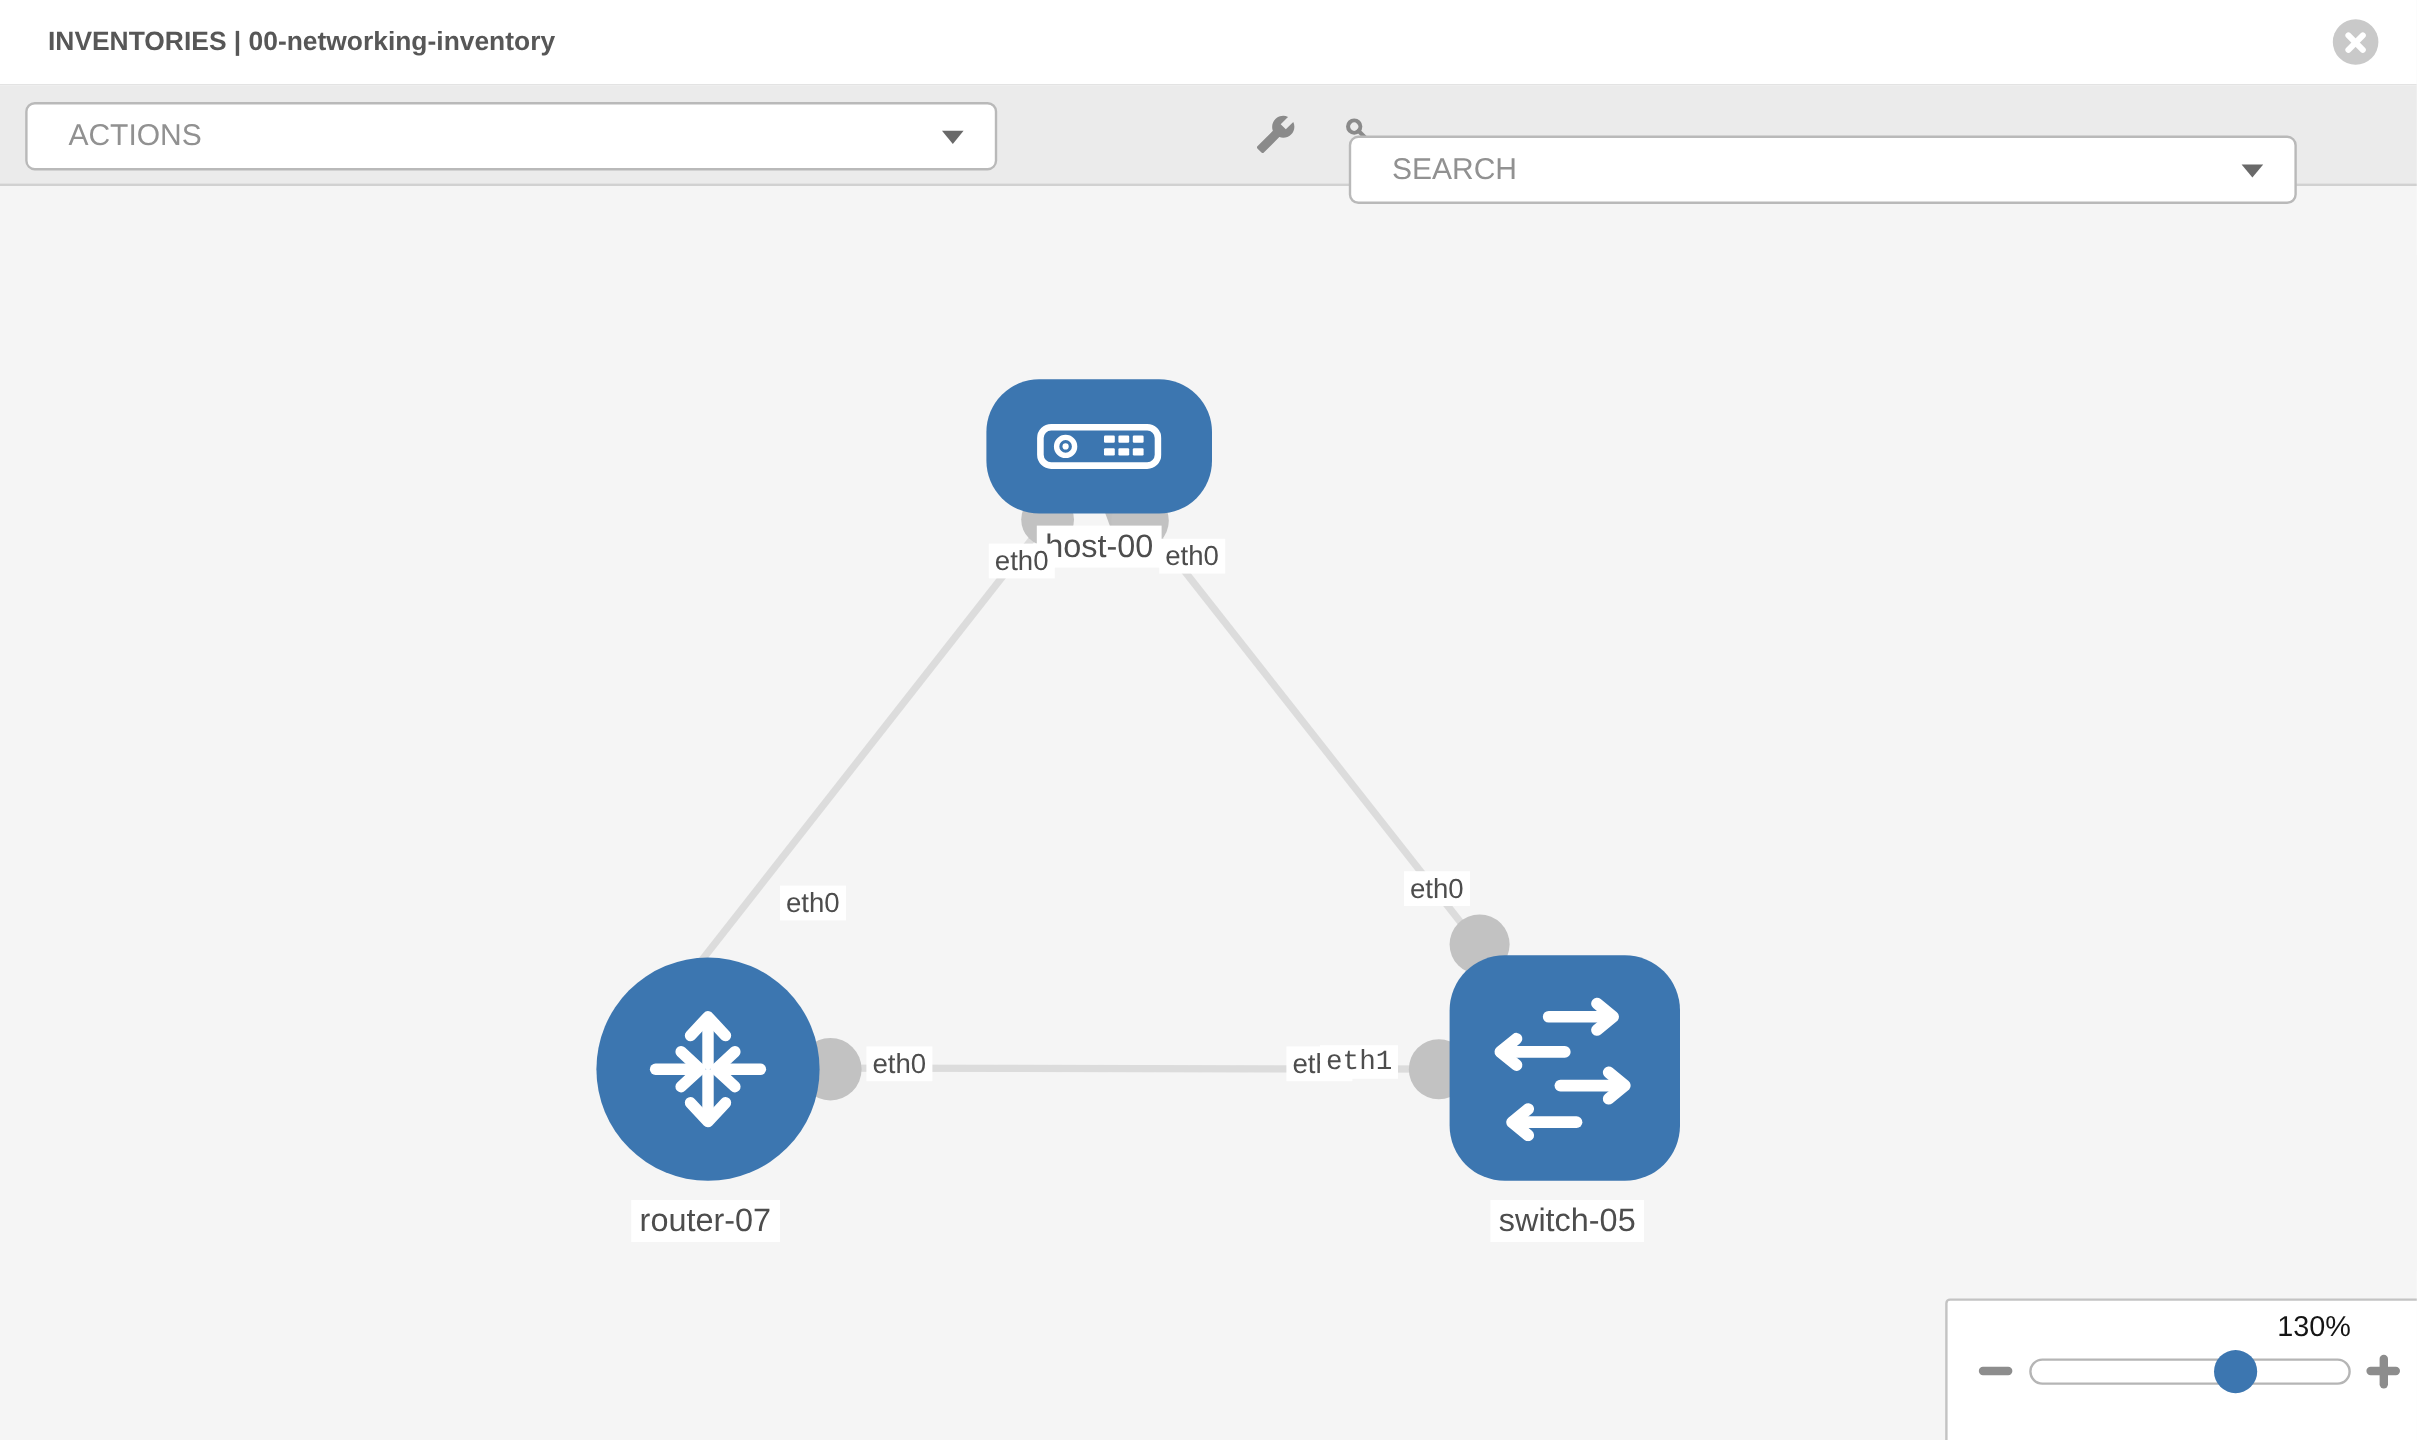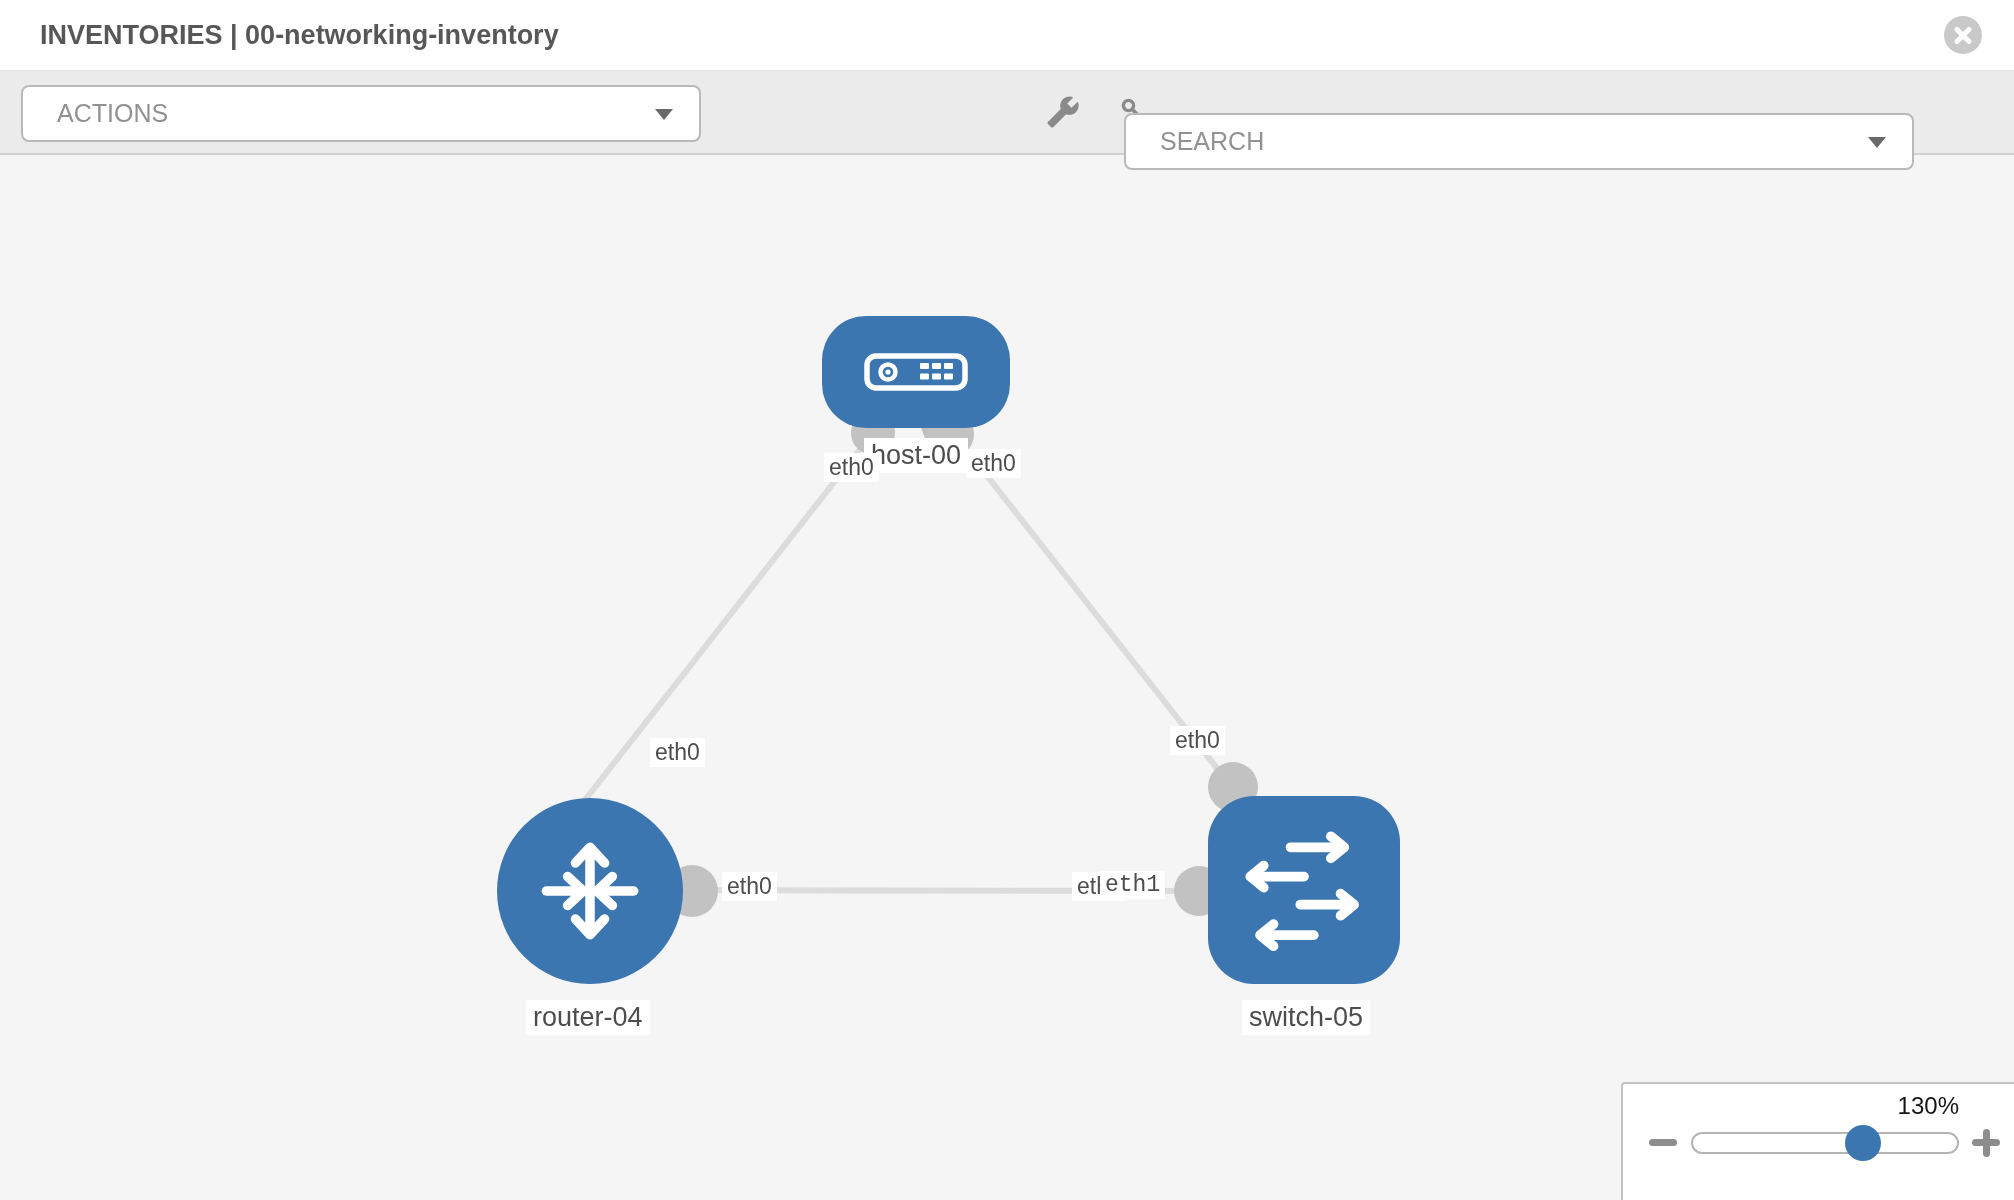--- a/index.html
+++ b/index.html
@@ -1,30 +1,30 @@
 <!DOCTYPE html>
 <html><head>
 <meta charset="utf-8">
 <style>
   * { margin:0; padding:0; box-sizing:border-box; }
   body { font-family:"Liberation Sans", sans-serif; }
   .screen { position:relative; width:2014px; height:1200px; background:#f5f5f5; overflow:hidden; }
 
   
   .header { position:absolute; top:0; left:0; width:2014px; height:71px; background:#ffffff; border-bottom:1px solid #e3e3e3; z-index:10; }
-  .title { position:absolute; left:40px; top:0; line-height:70px; font-size:27px; font-weight:bold; color:#575757; }
+  .title { position:absolute; left:40px; top:0; line-height:70px; font-size:22px; font-weight:bold; color:#575757; }
   .close-btn { position:absolute; left:1944px; top:16px; width:38px; height:38px; border-radius:50%; background:#c9c9c9; cursor:pointer; }
   .close-btn .bar { position:absolute; left:8px; top:16.5px; width:22px; height:5px; background:#ffffff; border-radius:2.5px; }
   .close-btn .bar.b1 { transform:rotate(45deg); }
   .close-btn .bar.b2 { transform:rotate(-45deg); }
 
   
   .toolbar { position:absolute; top:71px; left:0; width:2014px; height:84px; background:#ebebeb; border-bottom:2px solid #d1d1d1; z-index:9; }
   .dropdown { position:absolute; top:14px; height:57px; background:#ffffff; border:2px solid #b9b9b9; border-radius:8px; }
-  .dd-actions { left:21px; width:680px; }
+  .dd-actions { left:21px; width:810px; }
   .dd-search { left:1124px; width:790px;margin-top:28px; }
   .dd-label { position:absolute; left:34px; top:0; line-height:52px; font-size:25px; color:#919191; }
   .caret { position:absolute; right:26px; top:22px; width:0; height:0; border-left:9px solid transparent; border-right:9px solid transparent; border-top:11px solid #696969; }
   .tool-btn { position:absolute; top:24px; width:36px; height:36px; cursor:pointer; }
   .btn-wrench { left:1046px; }
   .btn-key { left:1118px; }
 
   
   .topo-svg { position:absolute; left:0; top:0; z-index:1; }
   .node { position:absolute; background:#3c76b0; display:flex; align-items:center; justify-content:center; z-index:2; cursor:pointer; }
@@ -150,21 +150,21 @@
           <path d="M17 30 L6 39 L17 48"></path>
         <path d="M47 62 H84"></path>
           <path d="M80 53 L91 62 L80 71"></path>
         <path d="M58 87 H21"></path>
           <path d="M25 78 L14 87 L25 96"></path>
       </g>
     </svg>
   </div>
 
   <div class="lbl node-lbl lbl-host">host-00</div>
-  <div class="lbl node-lbl lbl-router">router-04</div>
+  <div class="lbl node-lbl lbl-router">router-07</div>
   <div class="lbl node-lbl lbl-switch">switch-05</div>
 
   <div class="lbl iface-lbl e1">eth0</div>
   <div class="lbl iface-lbl e2">eth0</div>
   <div class="lbl iface-lbl e3">eth0</div>
   <div class="lbl iface-lbl e4">eth0</div>
   <div class="lbl iface-lbl e5">eth0</div>
   <div class="lbl iface-lbl e6">eth0</div>
   <div class="lbl iface-lbl e7">eth1</div>
 

